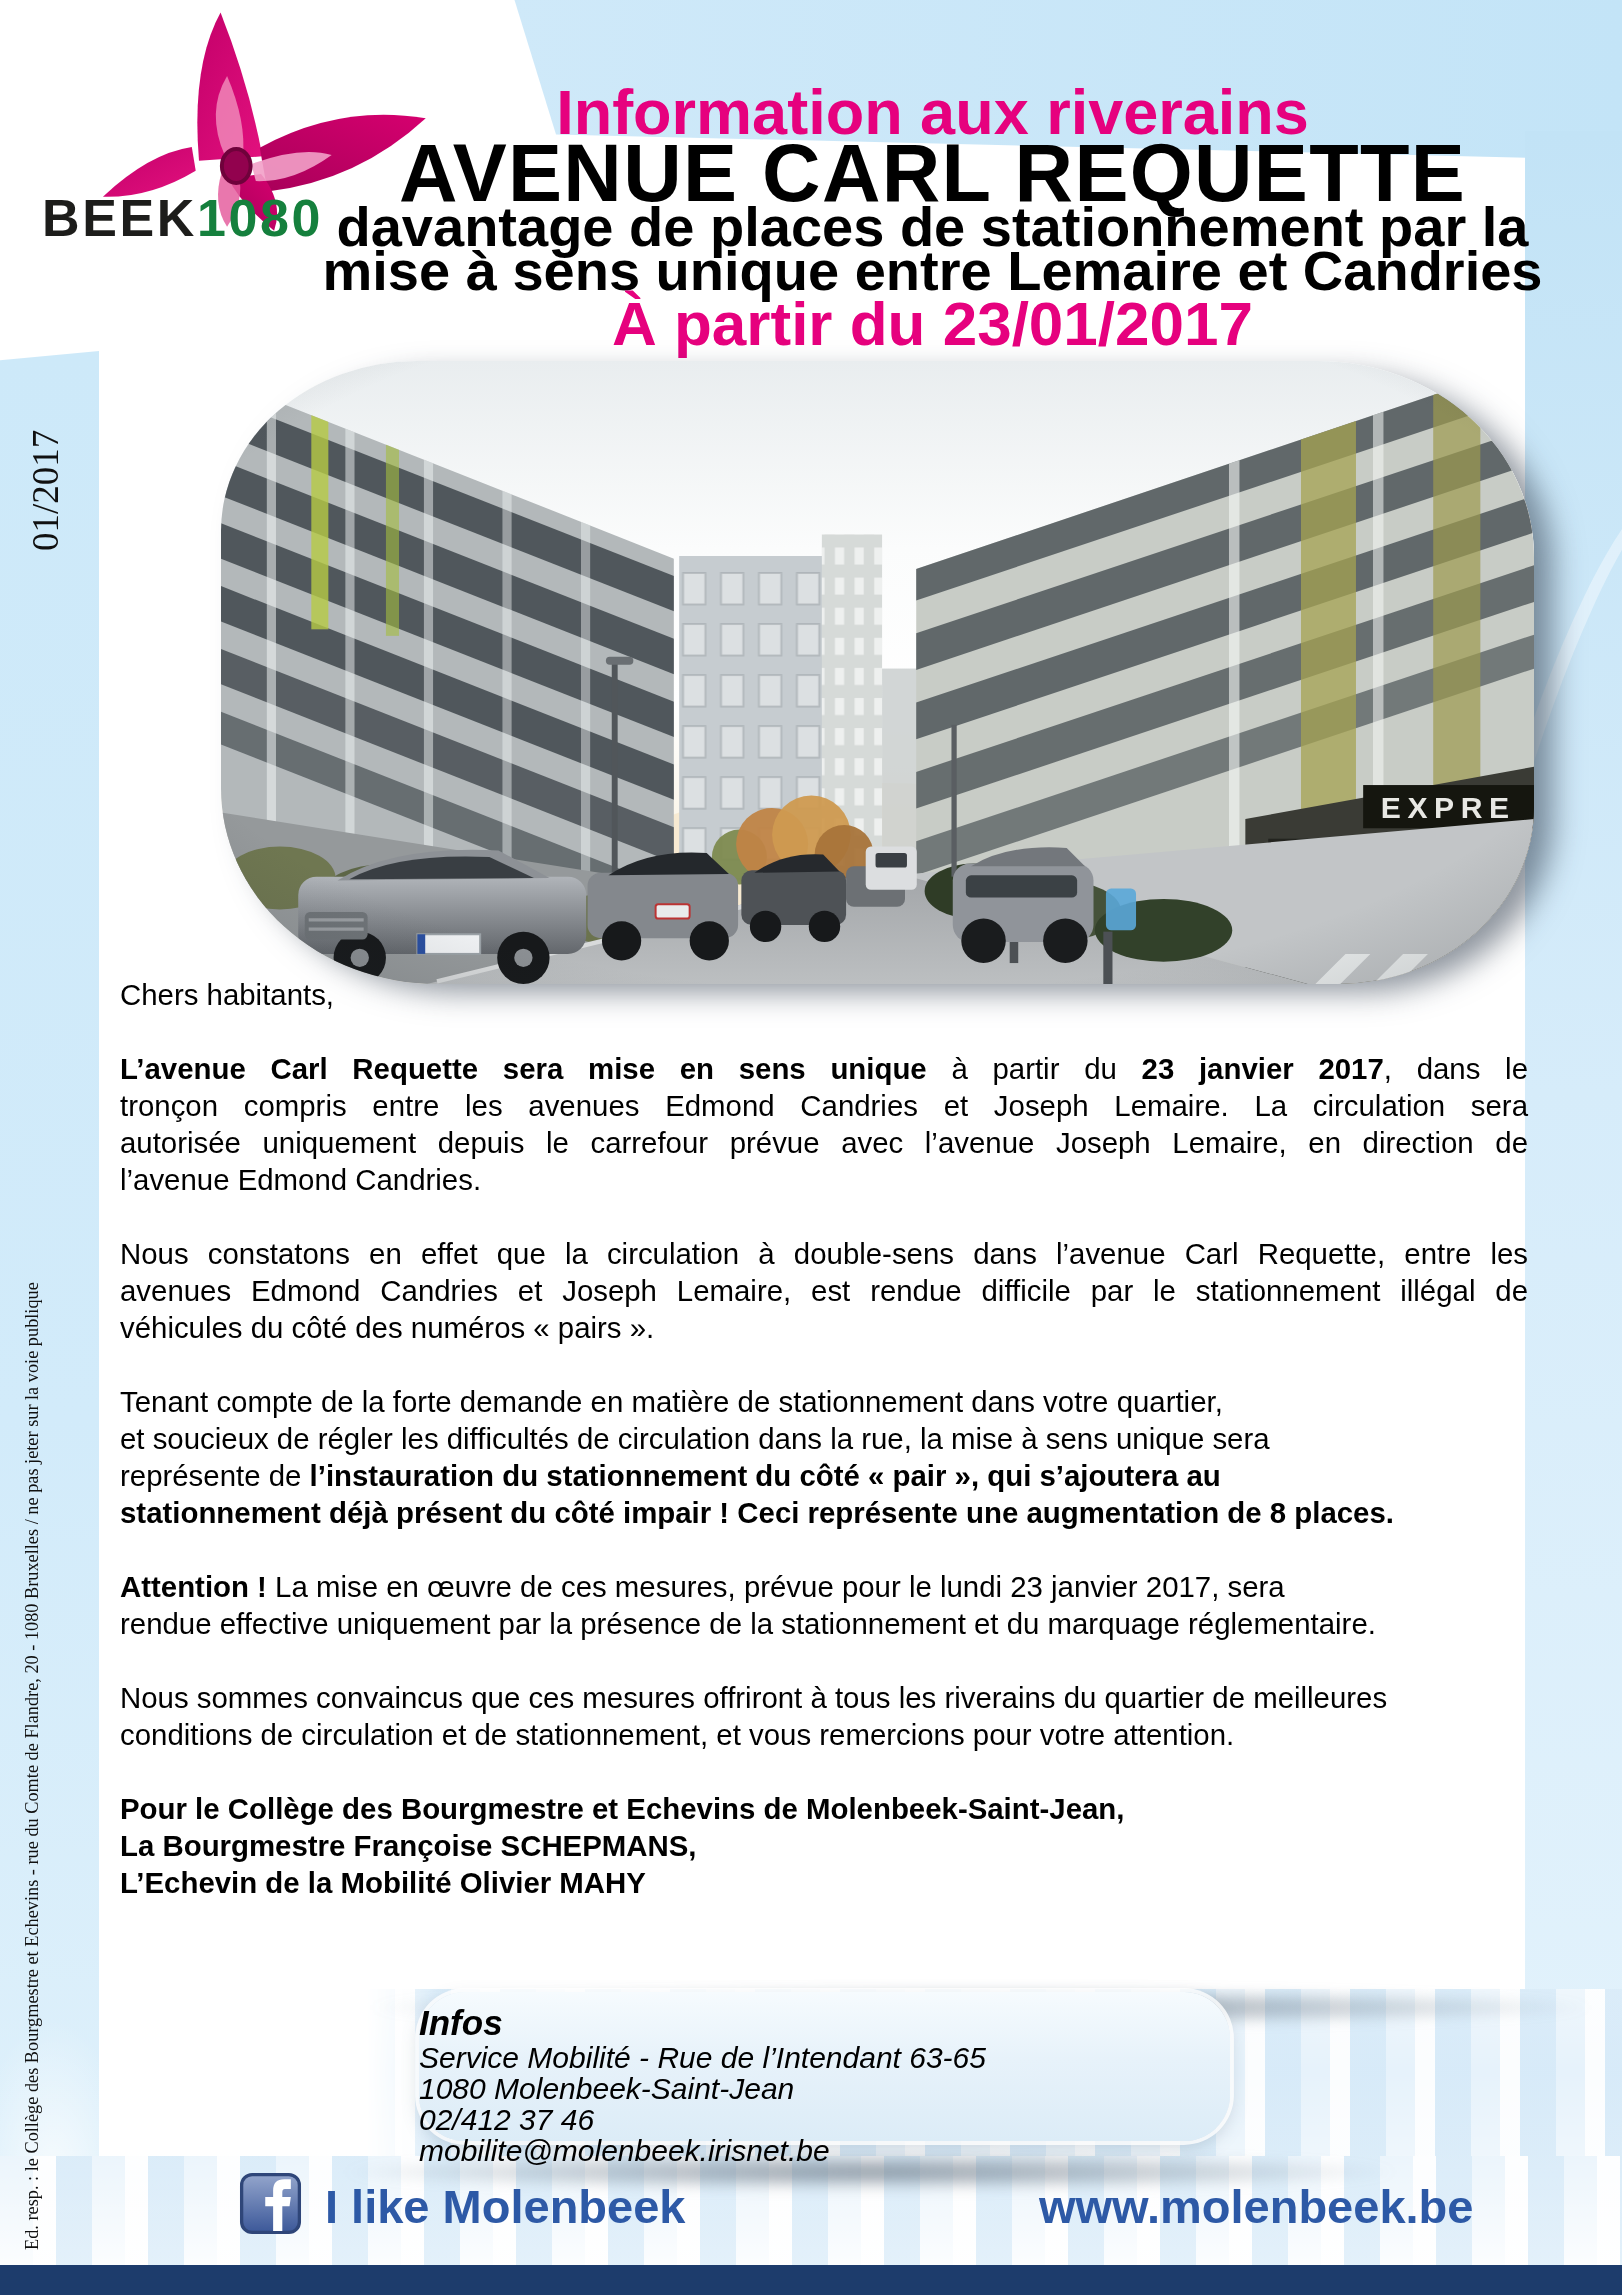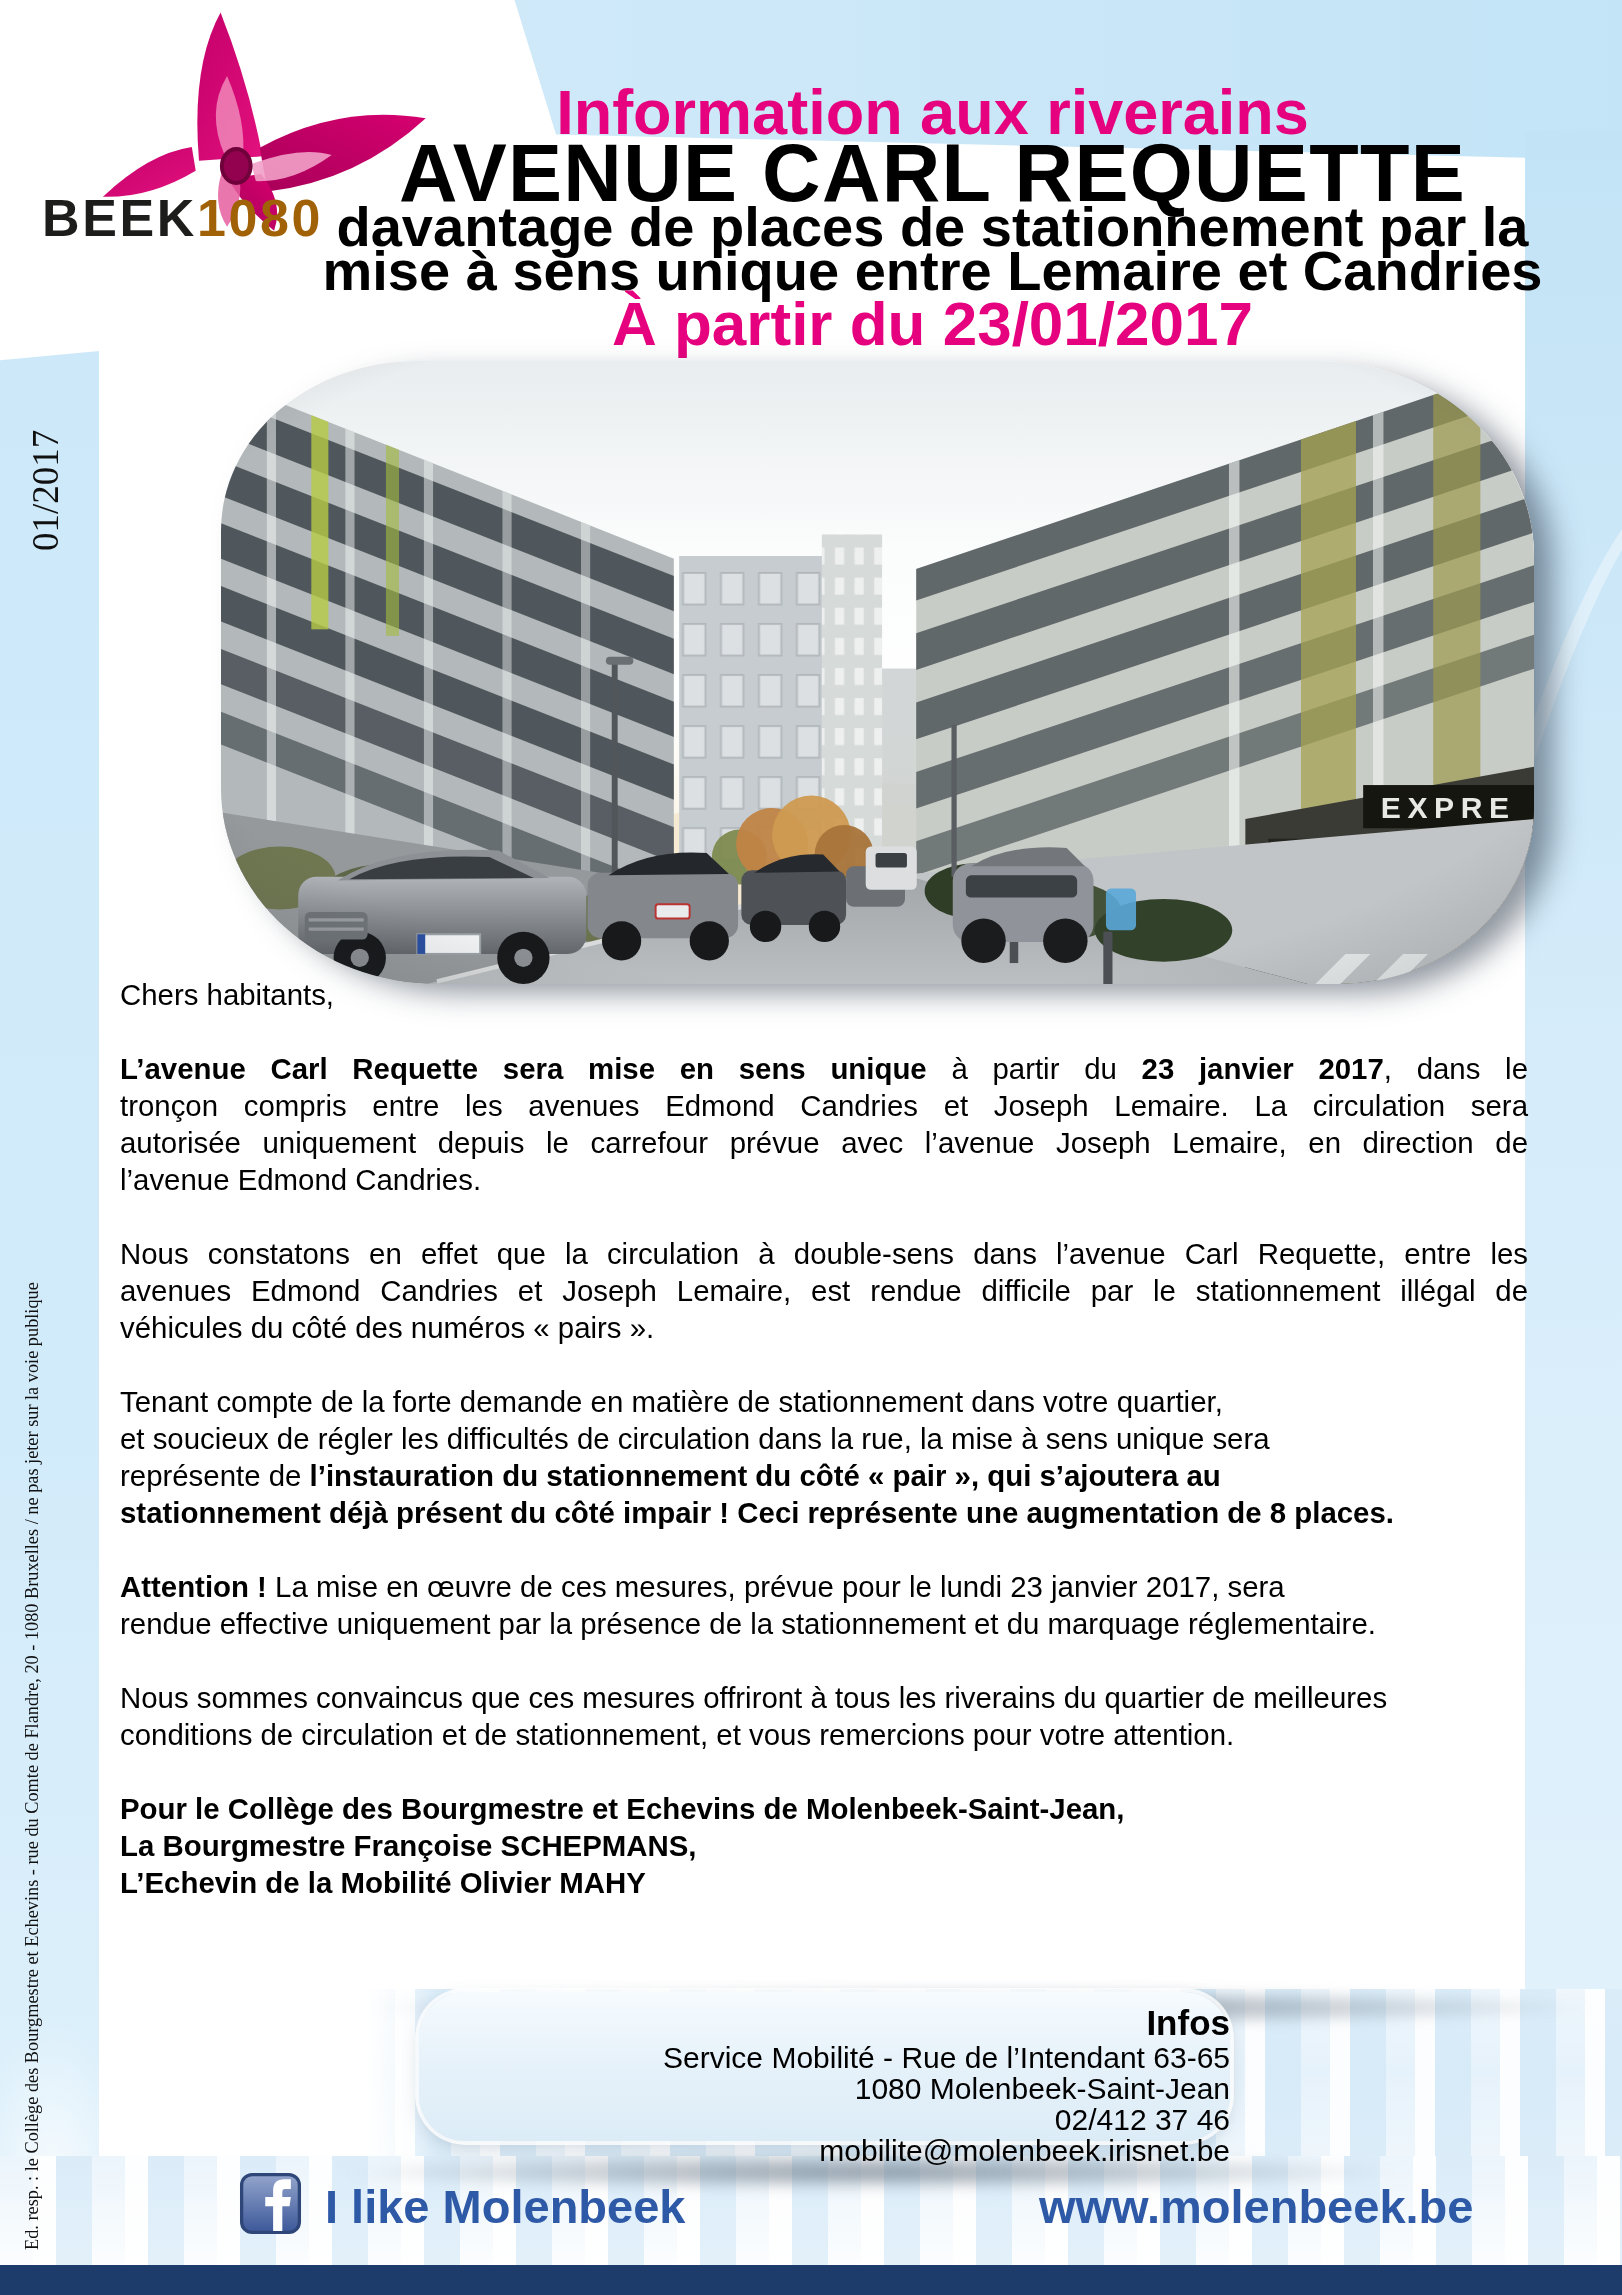--- a/index.html
+++ b/index.html
@@ -34,21 +34,21 @@
   .gband1{left:366px;top:1989px;width:1230px;height:37px;
     background:radial-gradient(ellipse closest-side,rgba(108,122,136,.8),rgba(108,122,136,0));}
   .gband2{left:340px;top:2153px;width:1060px;height:38px;
     background:radial-gradient(ellipse closest-side,rgba(108,122,136,.75),rgba(108,122,136,0));}
   .navy-bar{position:absolute;left:0;top:2265px;width:1623px;height:30px;background:#1d3c6c;}
 
   
   .pinwheel{position:absolute;left:65px;top:6.5px;width:366px;height:226px;}
   .logo-text{position:absolute;left:42px;top:191px;font-weight:bold;font-size:52px;line-height:54px;
     letter-spacing:2.6px;color:#1d1d1b;}
-  .logo-text .accent{color:#a16207;}
+  .logo-text .accent{color:#15803d;}
 
   
   .issue{position:absolute;left:23.6px;top:551px;transform:rotate(-90deg);transform-origin:0 0;
     font-family:"Liberation Serif",serif;font-size:37px;white-space:nowrap;color:#101010;}
   .imprint{position:absolute;left:22px;top:2250px;transform:rotate(-90deg);transform-origin:0 0;
     font-family:"Liberation Serif",serif;font-size:18.3px;white-space:nowrap;color:#101010;}
 
   
   .masthead{position:absolute;left:226px;top:0;width:1413px;text-align:center;font-weight:bold;}
   .mh{position:absolute;left:0;width:100%;line-height:1.05;white-space:nowrap;}
@@ -68,21 +68,21 @@
   .body-copy{position:absolute;left:120px;top:976px;width:1408px;font-size:29.4px;line-height:37px;}
   .para{margin-bottom:37px;}
   .line.jl{text-align:justify;text-align-last:justify;}
   .line.nl{text-align:left;}
   .b{font-weight:bold;}
 
   
   .infos-box{position:absolute;left:419px;top:1992px;width:811px;height:149px;border-radius:46px;
     background:linear-gradient(180deg,#f6fbfe 0%,#e7f2fa 45%,#dcecf7 100%);
     box-shadow:0 0 0 3.9px rgba(255,255,255,.8),0 6.5px 17px rgba(90,110,130,.25);
-    text-align:right;}
+    text-align:left;font-style:italic;}
   .infos-title{font-weight:bold;font-size:35px;line-height:39px;margin-top:10.5px;}
   .infos-line{font-size:30px;line-height:31px;}
 
   
   .fb-icon{position:absolute;left:239px;top:2172px;width:63px;height:63px;}
   .fb-label{position:absolute;left:325px;top:2179px;font-size:47px;font-weight:bold;color:#2d59a6;
     white-space:nowrap;}
   .site{position:absolute;left:1039px;top:2179px;font-size:47px;font-weight:bold;color:#2d59a6;
     white-space:nowrap;}
 </style>

